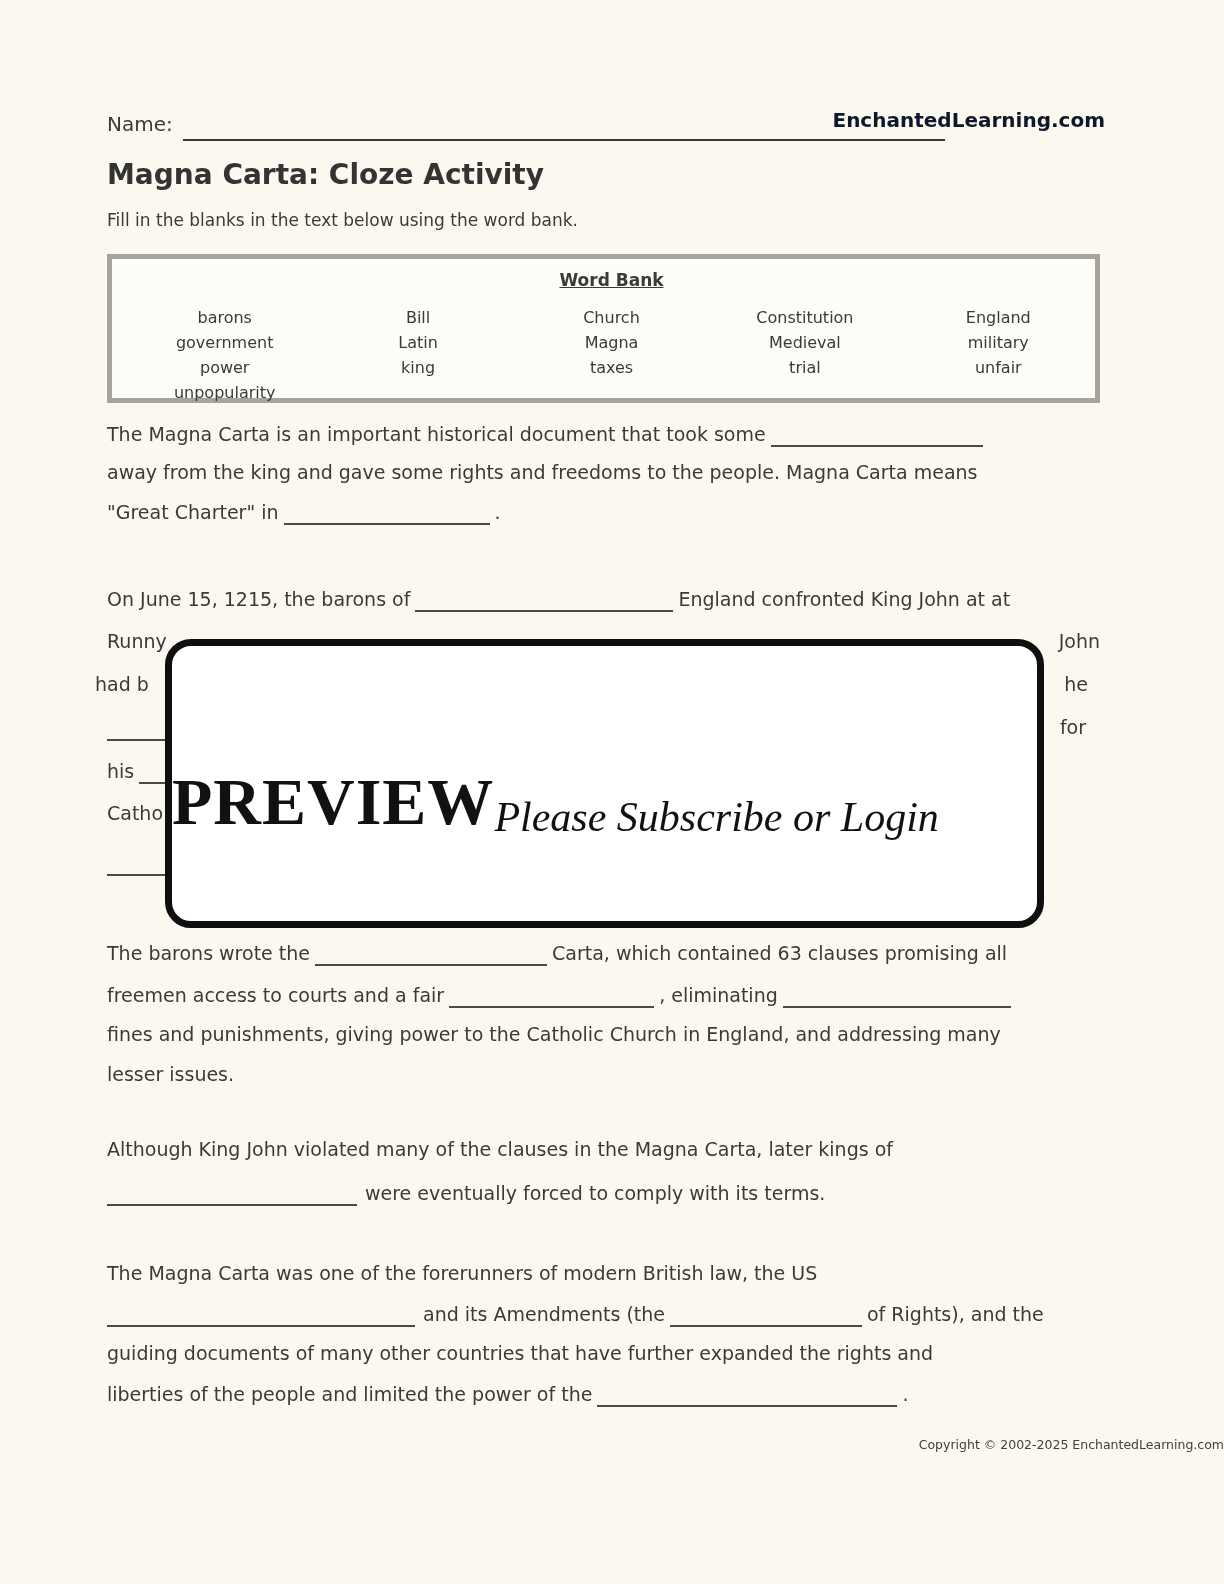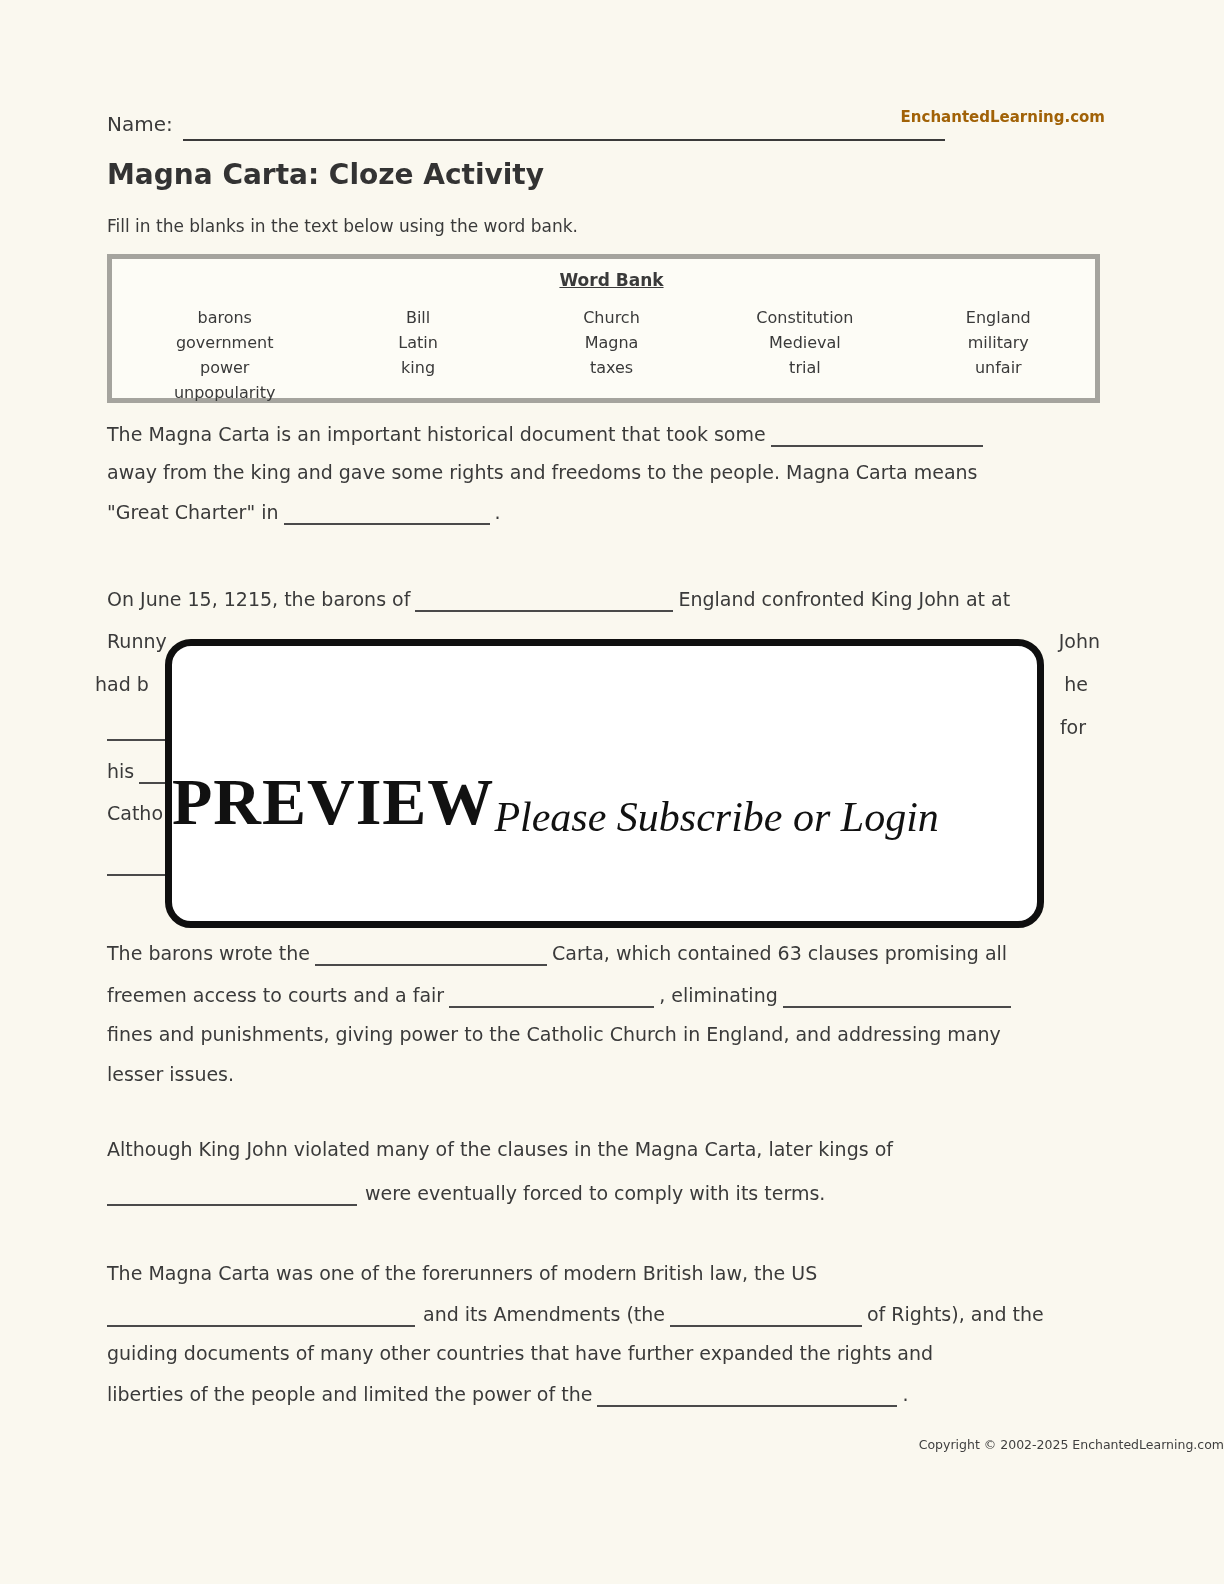--- a/index.html
+++ b/index.html
@@ -10,21 +10,21 @@
   .abs{position:absolute;white-space:nowrap;}
   .line{font-size:19px;line-height:1.35;}
   .blank{
     display:inline-block;height:24px;vertical-align:-6px;
     border-bottom:2px solid #4a4a4a;margin:0 5px;
   }
   .blank.bare{margin:0;}
   
   .name-label{font-size:20px;}
   .name-underline{border-bottom:2px solid #3a3a3a;height:0;}
-  .site{font-size:15px;font-weight:bold;color:#a16207;}
+  .site{font-size:20px;font-weight:bold;color:#0f172a;}
   .title{font-size:28px;font-weight:bold;color:#333;}
   .subtitle{font-size:17px;}
   
   .wb-box{
     left:107px;top:254px;width:993px;height:149px;
     border:5px solid #a5a49e;background:#fdfcf6;box-sizing:border-box;padding-left:16px;
   }
   .wb-title{margin-top:11px;text-align:center;font-size:17px;font-weight:bold;text-decoration:underline;}
   .wb-grid{
     display:grid;grid-template-columns:repeat(5,1fr);
@@ -50,21 +50,21 @@
 </head>
 <body>
 
 <div class="page">
 
   <div class="abs name-label" style="left:107px;top:112px;">Name:</div>
   <div class="abs name-underline" style="left:183px;top:139px;width:762px;"></div>
   <div class="abs site" style="top:108px;right:119px;">EnchantedLearning.com</div>
 
   <div class="abs title" style="left:107px;top:158px;">Magna Carta: Cloze Activity</div>
-  <div class="abs subtitle" style="left:107px;top:216px;">Fill in the blanks in the text below using the word bank.</div>
+  <div class="abs subtitle" style="left:107px;top:210px;">Fill in the blanks in the text below using the word bank.</div>
 
   <div class="abs wb-box">
     <div class="wb-title">Word Bank</div>
     <div class="wb-grid">
       <span>barons</span>
       <span>Bill</span>
       <span>Church</span>
       <span>Constitution</span>
       <span>England</span>
       <span>government</span>

